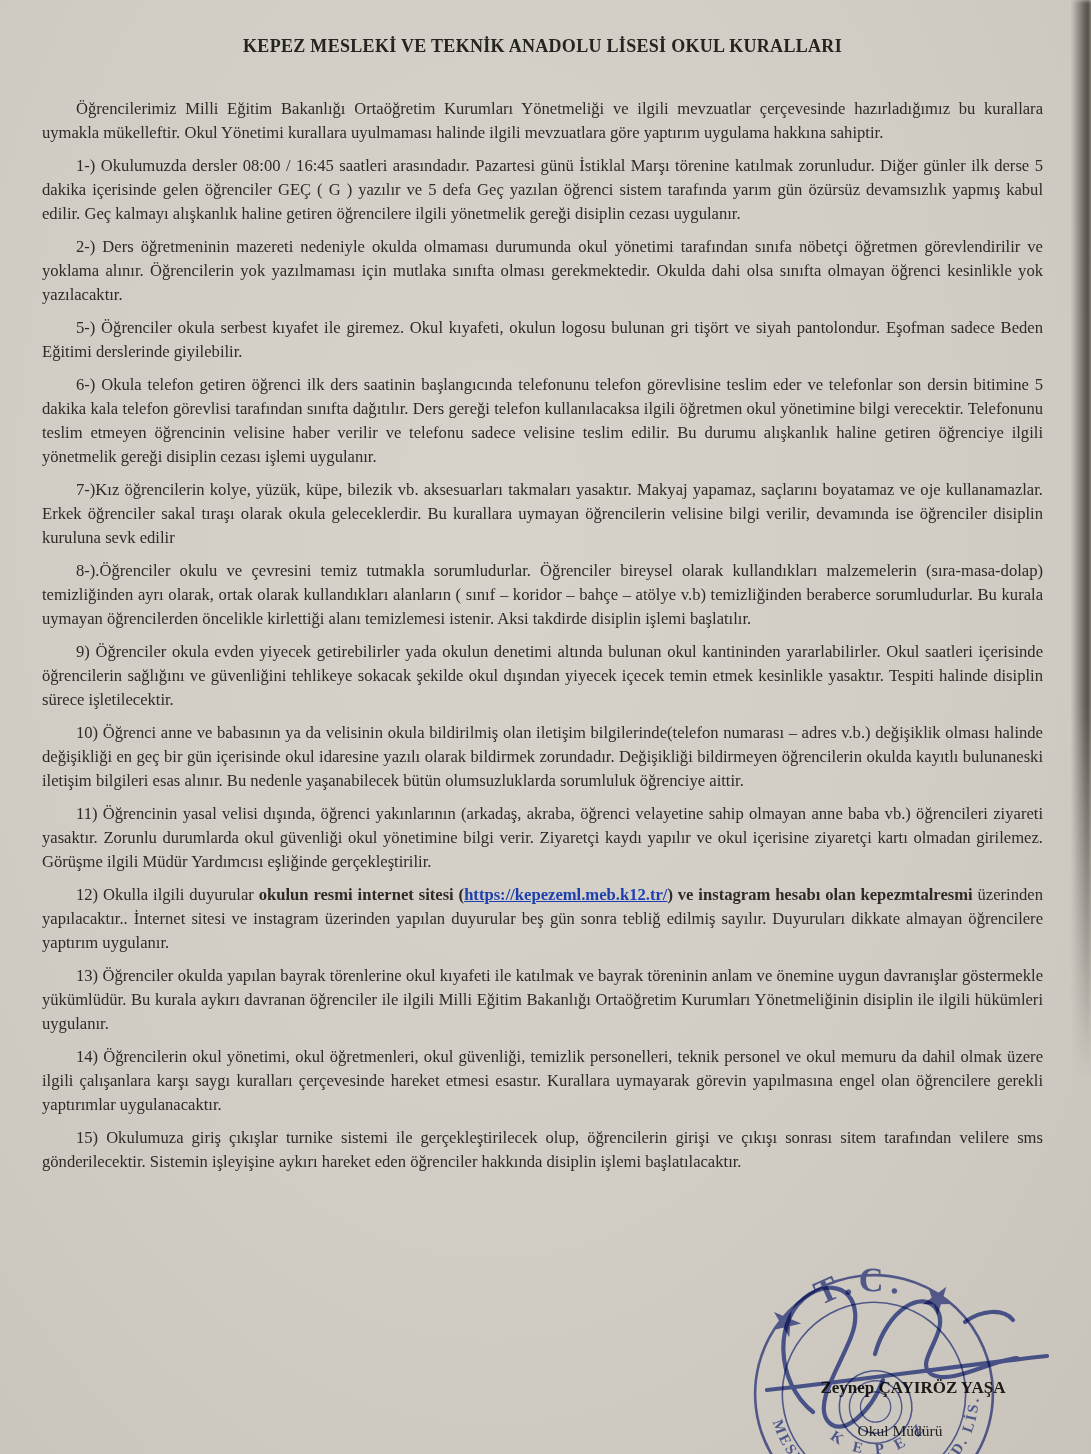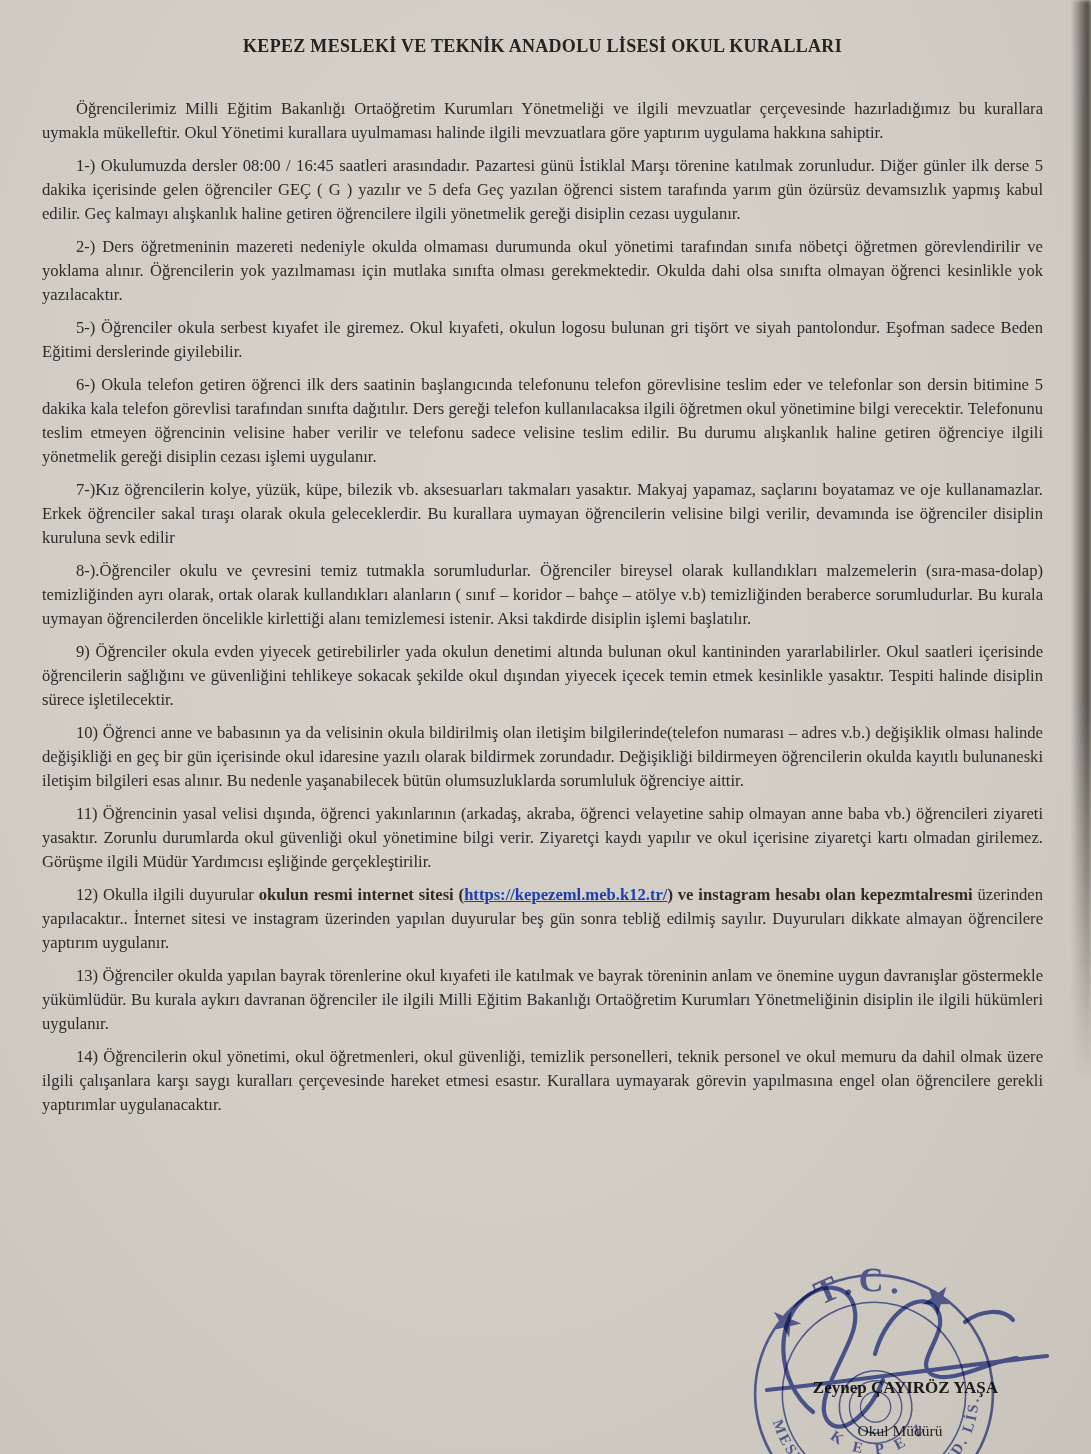--- a/index.html
+++ b/index.html
@@ -58,22 +58,22 @@
   .stamp-svg{
     left:738px;top:1258px;width:272px;height:272px;
     opacity:0.82;
     transform:rotate(-7deg);
   }
   .sig-svg{
     left:755px;top:1262px;width:310px;height:180px;
     opacity:0.85;
   }
   .sig-name{
-    left:748px;top:1378px;width:250px;
-    text-align:right;
+    left:788px;top:1378px;width:250px;
+    text-align:center;
     font-weight:bold;
     font-size:17px;
     color:#24221f;
     z-index:3;
   }
   .sig-role{
     left:800px;top:1422px;width:200px;
     text-align:center;
     font-size:15.5px;
     color:#2d2b28;
@@ -94,20 +94,21 @@
         <p class="para">5-) Öğrenciler okula serbest kıyafet ile giremez. Okul kıyafeti, okulun logosu bulunan gri tişört ve siyah pantolondur. Eşofman sadece Beden Eğitimi derslerinde giyilebilir.</p>
         <p class="para">6-) Okula telefon getiren öğrenci ilk ders saatinin başlangıcında telefonunu telefon görevlisine teslim eder ve telefonlar son dersin bitimine 5 dakika kala telefon görevlisi tarafından sınıfta dağıtılır. Ders gereği telefon kullanılacaksa ilgili öğretmen okul yönetimine bilgi verecektir. Telefonunu teslim etmeyen öğrencinin velisine haber verilir ve telefonu sadece velisine teslim edilir. Bu durumu alışkanlık haline getiren öğrenciye ilgili yönetmelik gereği disiplin cezası işlemi uygulanır.</p>
         <p class="para">7-)Kız öğrencilerin kolye, yüzük, küpe, bilezik vb. aksesuarları takmaları yasaktır. Makyaj yapamaz, saçlarını boyatamaz ve oje kullanamazlar. Erkek öğrenciler sakal tıraşı olarak okula geleceklerdir. Bu kurallara uymayan öğrencilerin velisine bilgi verilir, devamında ise öğrenciler disiplin kuruluna sevk edilir</p>
         <p class="para">8-).Öğrenciler okulu ve çevresini temiz tutmakla sorumludurlar. Öğrenciler bireysel olarak kullandıkları malzemelerin (sıra-masa-dolap) temizliğinden ayrı olarak, ortak olarak kullandıkları alanların ( sınıf – koridor – bahçe – atölye v.b) temizliğinden beraberce sorumludurlar. Bu kurala uymayan öğrencilerden öncelikle kirlettiği alanı temizlemesi istenir. Aksi takdirde disiplin işlemi başlatılır.</p>
         <p class="para">9) Öğrenciler okula evden yiyecek getirebilirler yada okulun denetimi altında bulunan okul kantininden yararlabilirler.  Okul saatleri içerisinde öğrencilerin sağlığını ve güvenliğini tehlikeye sokacak şekilde okul dışından yiyecek içecek temin etmek kesinlikle yasaktır. Tespiti halinde  disiplin sürece işletilecektir.</p>
         <p class="para">10) Öğrenci anne ve babasının ya da velisinin okula bildirilmiş olan iletişim bilgilerinde(telefon numarası – adres v.b.) değişiklik olması halinde değişikliği en geç bir gün içerisinde okul idaresine yazılı olarak bildirmek zorundadır. Değişikliği bildirmeyen öğrencilerin okulda kayıtlı bulunaneski iletişim bilgileri esas alınır. Bu nedenle yaşanabilecek bütün olumsuzluklarda sorumluluk öğrenciye aittir.</p>
         <p class="para">11) Öğrencinin yasal velisi dışında, öğrenci yakınlarının (arkadaş, akraba, öğrenci velayetine sahip olmayan anne baba vb.) öğrencileri ziyareti yasaktır.  Zorunlu durumlarda okul güvenliği okul yönetimine bilgi verir. Ziyaretçi kaydı yapılır ve okul içerisine ziyaretçi kartı olmadan girilemez. Görüşme ilgili Müdür Yardımcısı eşliğinde gerçekleştirilir.</p>
         <p class="para"><span>12) Okulla ilgili duyurular </span><span class="b">okulun resmi internet sitesi (</span><a class="doc-link" href="#">https://kepezeml.meb.k12.tr/</a><span class="b">) ve instagram hesabı olan kepezmtalresmi</span><span> üzerinden yapılacaktır.. İnternet sitesi ve instagram üzerinden yapılan duyurular beş gün sonra tebliğ edilmiş sayılır. Duyuruları dikkate almayan öğrencilere yaptırım uygulanır.</span></p>
         <p class="para">13) Öğrenciler okulda yapılan bayrak törenlerine okul kıyafeti ile katılmak ve bayrak töreninin anlam ve önemine uygun davranışlar göstermekle yükümlüdür. Bu kurala aykırı davranan öğrenciler ile ilgili Milli Eğitim Bakanlığı Ortaöğretim Kurumları Yönetmeliğinin disiplin ile ilgili hükümleri uygulanır.</p>
         <p class="para">14) Öğrencilerin okul yönetimi, okul öğretmenleri, okul güvenliği, temizlik personelleri, teknik personel ve okul memuru da dahil olmak üzere ilgili çalışanlara karşı saygı kuralları çerçevesinde hareket etmesi esastır. Kurallara uymayarak görevin yapılmasına engel olan öğrencilere gerekli yaptırımlar uygulanacaktır.</p>
+        <p class="para">15) Okulumuza giriş çıkışlar turnike sistemi ile gerçekleştirilecek olup, öğrencilerin girişi ve çıkışı sonrası sitem tarafından velilere sms gönderilecektir. Sistemin işleyişine aykırı hareket eden öğrenciler hakkında disiplin işlemi başlatılacaktır.</p>
       </div>
   </div>
 
   <svg class="ink stamp-svg" viewBox="0 0 270 270" xmlns="http://www.w3.org/2000/svg">
     <g fill="none" stroke="#4350a5">
       <circle cx="135" cy="135" r="118" stroke-width="2.6"></circle>
       <circle cx="135" cy="135" r="91" stroke-width="1.6"></circle>
       <circle cx="135" cy="148" r="36" stroke-width="1.6"></circle>
       <circle cx="135" cy="148" r="26" stroke-width="1.4"></circle>
       <circle cx="135" cy="148" r="15" stroke-width="1.3"></circle>

